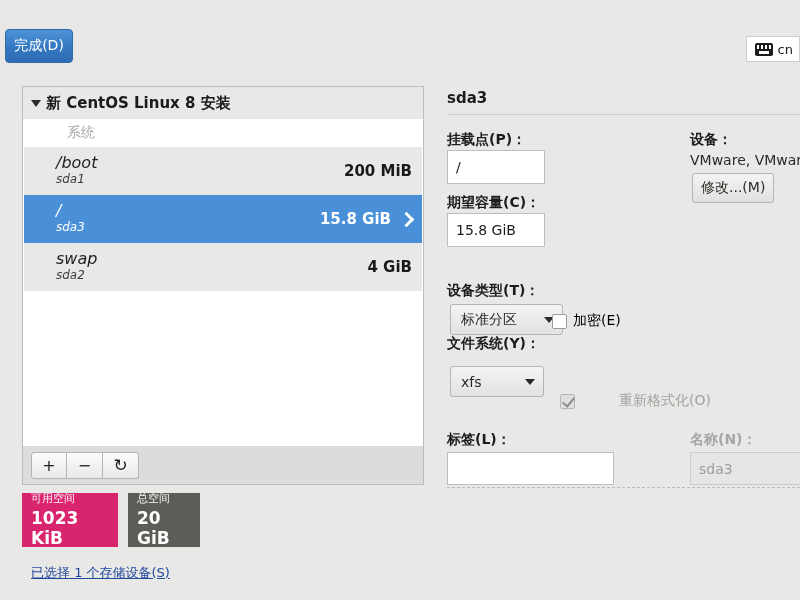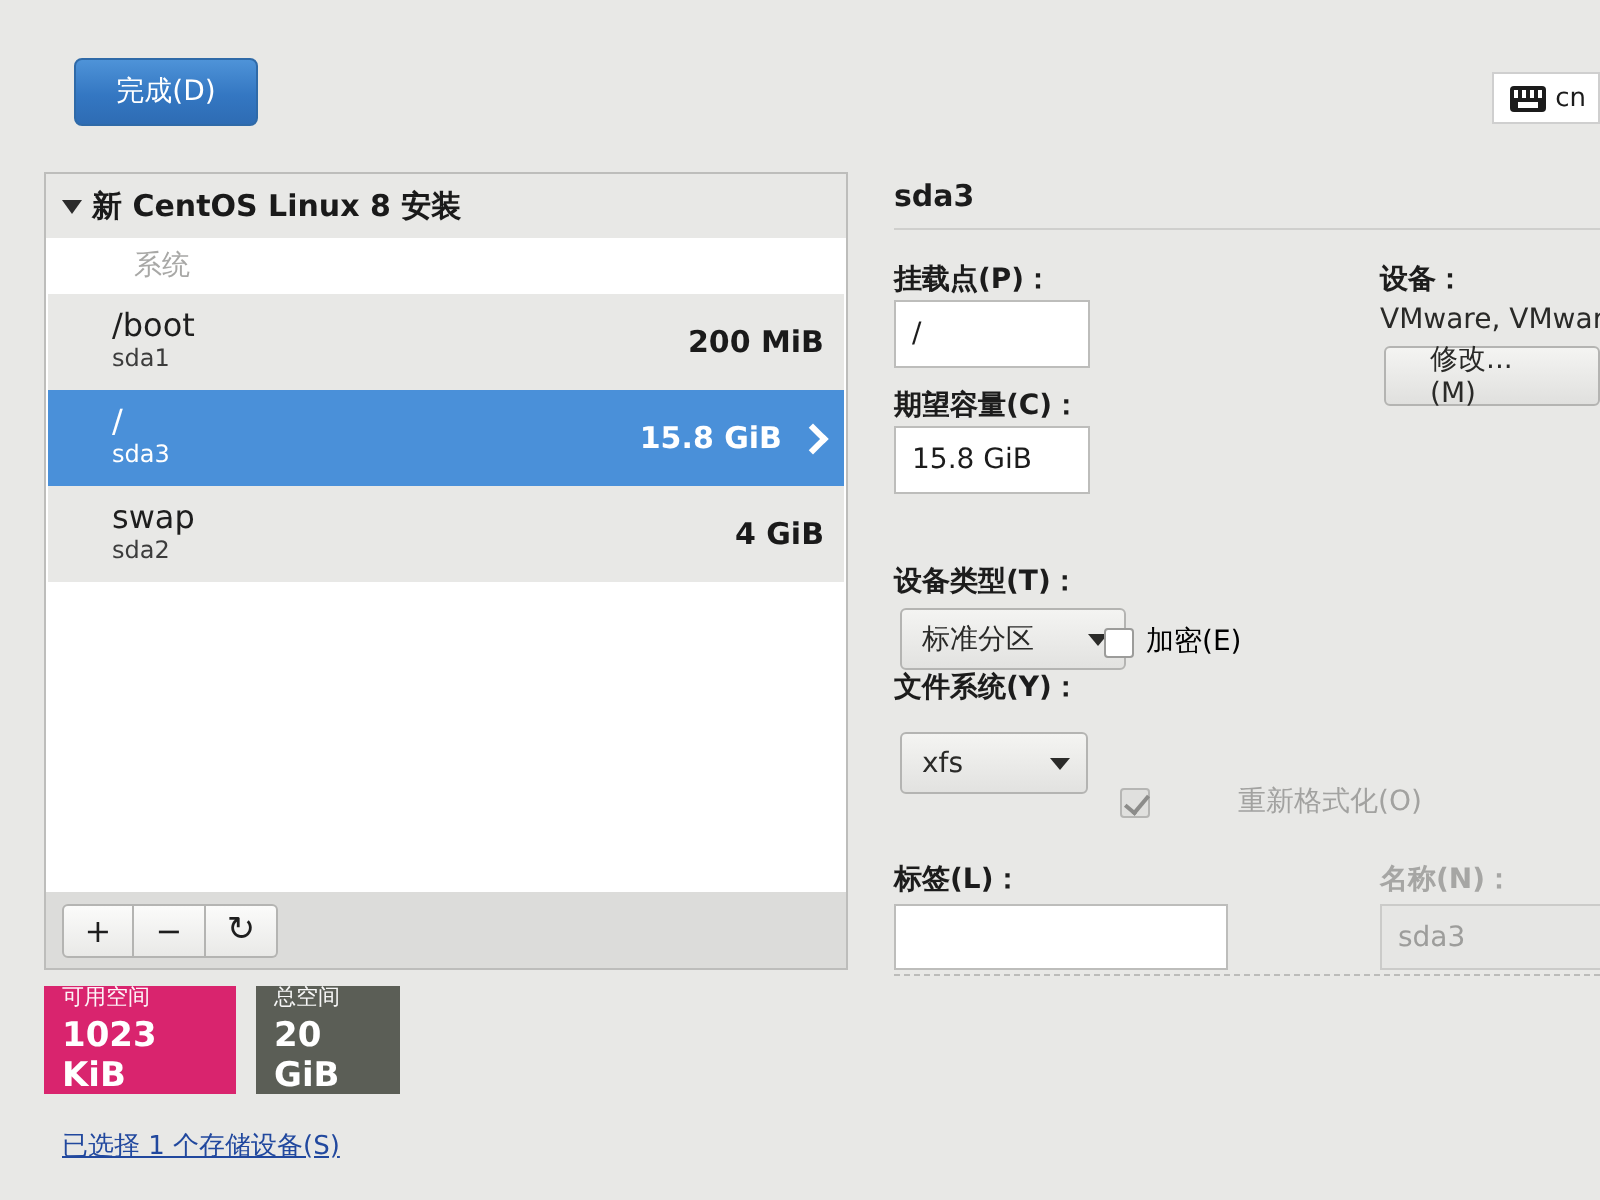--- a/index.html
+++ b/index.html
@@ -46,28 +46,27 @@
     color: #ffffff; font-size: 17px; font-weight: bold;
     letter-spacing: .5px;
   }
   .brand-right {
     position: absolute; right: 4px; top: 8px;
     color: #e9ecf2; font-size: 16px; letter-spacing: 1px;
     white-space: nowrap;
   }
   .done-btn {
     position: absolute; left: 5px; top: 29px;
-    width: 92px; height: 34px;
+    width: 68px; height: 34px;
     border-radius: 4px;
     border: 1px solid #2f6aa8;
     background: linear-gradient(180deg,#4e93d8 0%,#3477c2 55%,#2e6cb4 100%);
     color: #ffffff; font-size: 14px;
     display: flex; align-items: center; justify-content: center;
     cursor: pointer;
-    margin-left: 32px;
   }
   .kbd-indicator {
     position: absolute; right: 0px; top: 36px;
     height: 26px;
     background: #ffffff;
     border: 1px solid #cfcfcf;
     display: flex; align-items: center; gap: 5px;
     padding: 0 6px 0 8px;
     white-space: nowrap;
   }
@@ -118,21 +117,21 @@
   .prow {
     position: relative;
     height: 48px;
     background: #e8e8e6;
     display: flex; align-items: center;
     padding-left: 32px; padding-right: 10px;
     cursor: pointer;
   }
   .prow .mount { font-size: 16px; color: #1e1e1e; line-height: 1.05; }
   .prow .dev   { font-size: 12px; color: #3c3c3c; line-height: 1.3; }
-  .prow .left  { display:flex; flex-direction:column; justify-content:center; }
+  .prow .left  { display:flex; flex-direction:column; justify-content:center;font-style:italic; }
   .prow .size  { margin-left:auto; font-size: 15px; font-weight: bold; color:#1a1a1a; }
   .prow.selected { background: #4a90d9; }
   .prow.selected .mount, .prow.selected .dev, .prow.selected .size { color:#ffffff; }
   .chev {
     margin-left: 10px; width: 11px; height: 11px;
     border-right: 3px solid #ffffff; border-top: 3px solid #ffffff;
     transform: rotate(45deg);
   }
 
   .toolbar {
@@ -226,21 +225,21 @@
     width:5px; height:10px;
     border-right:2.5px solid #8c8c8a; border-bottom:2.5px solid #8c8c8a;
     transform: rotate(40deg);
   }
   .dev-model {
     position: absolute;
     font-size: 14px; color: #2a2a28; white-space: nowrap;
   }
   .modify-btn {
     position: absolute;
-    height: 30px; padding: 0 22px;
+    height: 30px; padding: 0 8px;
     border: 1px solid #b4b4b2; border-radius: 3px;
     background: linear-gradient(180deg,#f4f4f2 0%,#e0e0de 100%);
     font-size: 14px; color: #2a2a28;
     display: flex; align-items: center; justify-content: center;
     cursor: pointer;
   }
   .dashed-sep {
     position: absolute; left: 447px; top: 487px;
     width: 353px; height: 0;
     border-top: 1px dashed #bcbcba;

